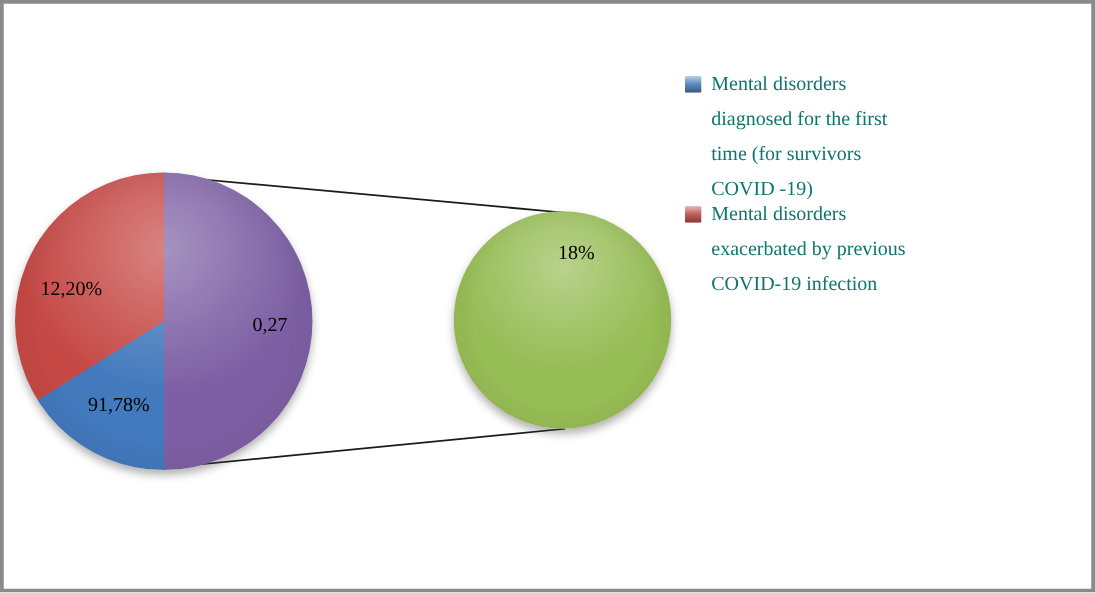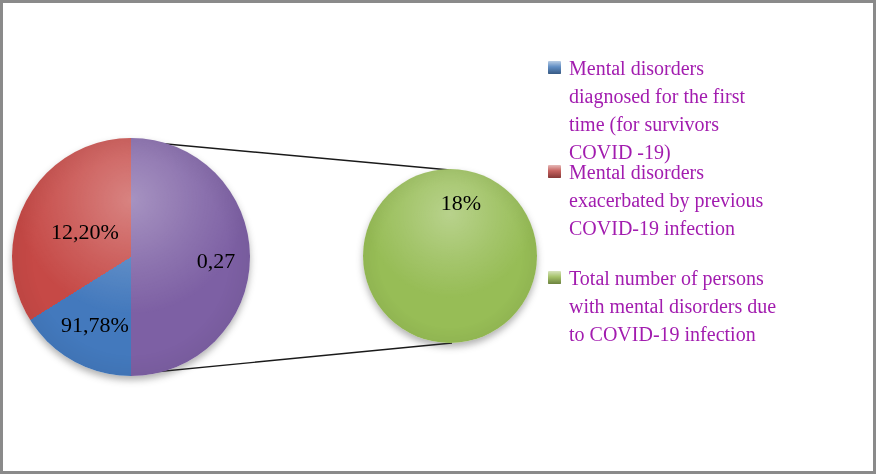--- a/index.html
+++ b/index.html
@@ -36,28 +36,28 @@
     position: absolute;
     inset: 0;
     border-radius: 50%;
     background:
       radial-gradient(circle at 50% 26%, rgba(255,255,255,0.32) 0%, rgba(255,255,255,0.12) 32%, rgba(255,255,255,0) 54%),
       radial-gradient(circle at 50% 50%, rgba(0,0,0,0) 58%, rgba(0,0,0,0.07) 80%, rgba(0,0,0,0.30) 99%);
   }
   .pie-label {
     position: absolute;
     transform: translate(-50%, -50%);
-    font-size: 22px;
+    font-size: 16px;
     color: #000000;
     white-space: nowrap;
     z-index: 3;
   }
   #label-main-other  { left: 213px; top: 258px; }
   #label-main-first  { left: 92px;  top: 322px; }
-  #label-main-exac   { left: 82px;  top: 229px; }
+  #label-main-exac   { left: 54px;  top: 229px; }
   #label-secondary   { left: 458px; top: 200px; }
   #legend {
     position: absolute;
     left: 545px; top: 0;
     width: 320px; height: 474px;
     z-index: 2;
   }
   .legend-item {
     position: absolute;
     left: 0;
@@ -74,23 +74,23 @@
   }
   .legend-marker::after {
     content: "";
     position: absolute;
     inset: 0;
     background: linear-gradient(180deg, rgba(255,255,255,0.60) 0%, rgba(255,255,255,0.10) 45%, rgba(0,0,0,0.30) 100%);
   }
   .legend-label {
     display: block;
     margin-left: 21px;
-    font-size: 20px;
+    font-size: 16px;
     line-height: 28px;
-    color: #a21caf;
+    color: #0f766e;
     white-space: pre-line;
   }
 </style>
 </head>
 <body>
 
 <div id="screen">
 
   <svg id="connector-svg" viewBox="0 0 876 474">
     <line x1="131" y1="138" x2="447" y2="167" stroke="#1a1a1a" stroke-width="1.4"></line>
@@ -119,21 +119,15 @@
 diagnosed for the first
 time (for survivors
 COVID -19)</span>
     </div>
     <div id="legend-item-1" class="legend-item">
       <span class="legend-marker" style="background: rgb(192, 80, 77);"></span>
       <span class="legend-label">Mental disorders
 exacerbated by previous
 COVID-19 infection</span>
     </div>
-    <div id="legend-item-2" class="legend-item">
-      <span class="legend-marker" style="background: rgb(155, 187, 89);"></span>
-      <span class="legend-label">Total number of persons
-with mental disorders due
-to COVID-19 infection</span>
-    </div>
   </div>
 
 </div>
 
 </body></html>

